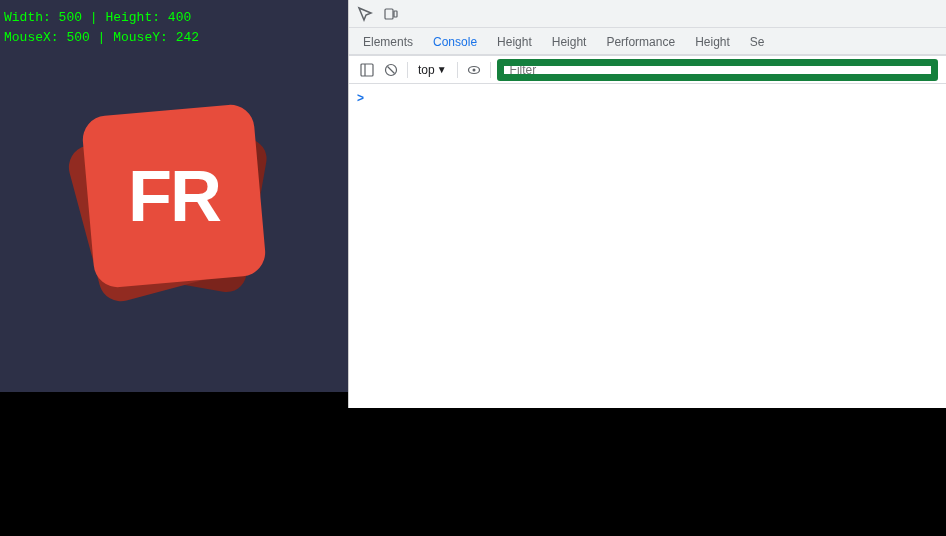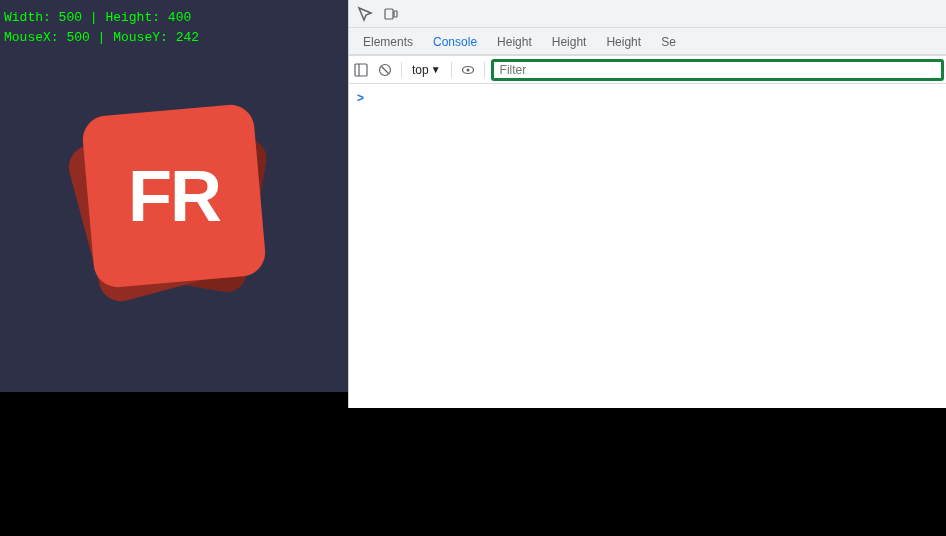--- a/index.html
+++ b/index.html
@@ -170,21 +170,21 @@
       border-bottom: 2px solid #b91c1c;
       font-weight: 500;
     }
 
     #devtools-toolbar {
       height: 28px;
       background: #fff;
       border-bottom: 1px solid #dadce0;
       display: flex;
       align-items: center;
-      padding: 0 2px;
+      padding: 0 8px;
       gap: 4px;
     }
 
     .toolbar-icon {
       width: 20px;
       height: 20px;
       display: flex;
       align-items: center;
       justify-content: center;
       cursor: pointer;
@@ -208,21 +208,21 @@
       cursor: pointer;
       padding: 0 4px;
       height: 22px;
       border-radius: 3px;
       gap: 2px;
     }
 
     #filter-input {
       flex: 1;
       height: 22px;
-      border: 3px solid #15803d;
+      border: 7px solid #15803d;
       border-radius: 3px;
       padding: 0 6px;
       font-size: 12px;
       color: #202124;
       outline: none;
     }
 
     #console-content {
       flex: 1;
       background: #fff;
@@ -289,20 +289,23 @@
     <div class="devtools-tab active">
       <span>Console</span>
     </div>
     <div class="devtools-tab">
       <span>Height</span>
     </div>
     <div class="devtools-tab">
       <span>Height</span>
     </div>
     <div class="devtools-tab">
+      <span>Performance</span>
+    </div>
+    <div class="devtools-tab">
       <span>Height</span>
     </div>
     <div class="devtools-tab">
       <span>Se</span>
     </div>
   </div>
 
   <div id="devtools-toolbar">
     <div class="toolbar-icon" title="Show console sidebar">
       <svg width="14" height="14" viewBox="0 0 14 14" fill="none">

